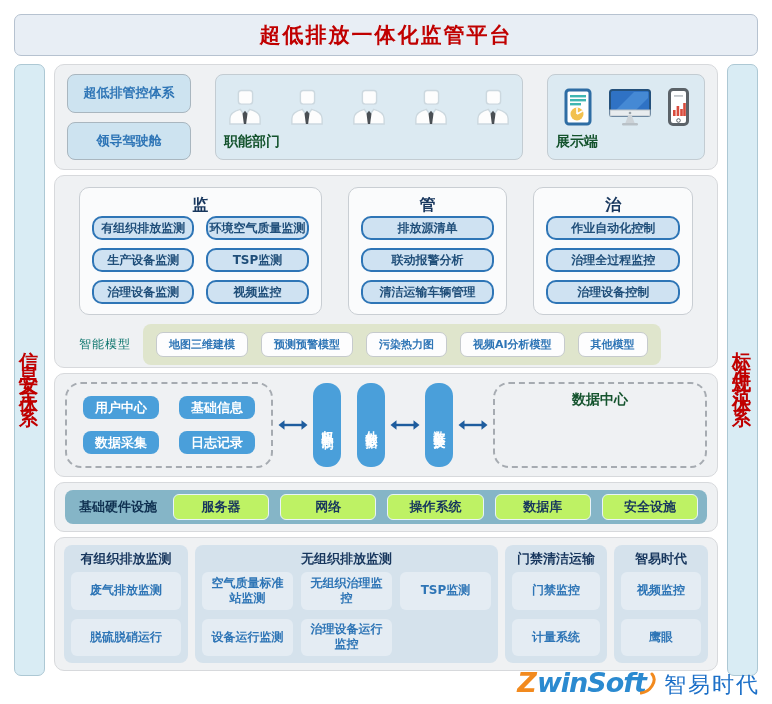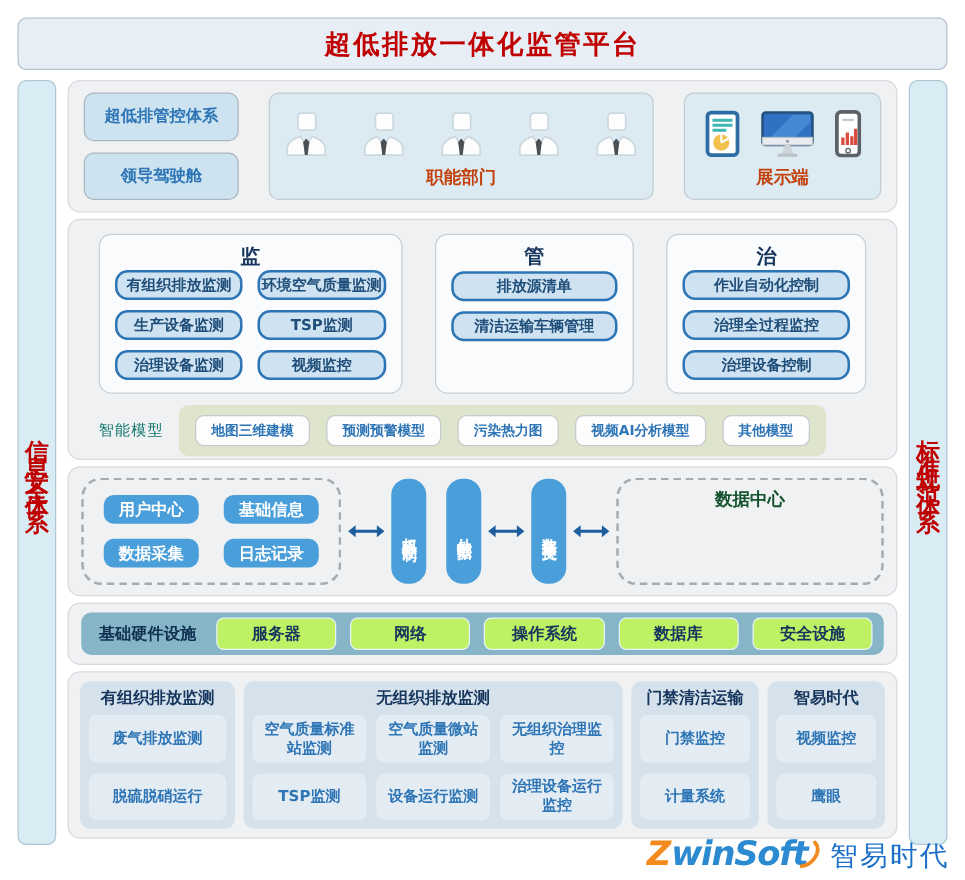--- a/index.html
+++ b/index.html
@@ -28,21 +28,21 @@
   .stack{width:124px;display:flex;flex-direction:column;gap:9px;}
   .btn-lblue{flex:1;background:#cde3f0;border:1px solid #a9b6bf;border-radius:8px;
              display:flex;align-items:center;justify-content:center;
              color:#2e75b6;font-size:13px;font-weight:bold;cursor:pointer;}
   .panel{background:#dceaf2;border:1px solid #c3ccd2;border-radius:8px;
          display:flex;flex-direction:column;justify-content:flex-end;padding:6px 8px 8px;}
   .panel-depts{flex:1.72;}
   .panel-display{flex:1;}
   .icon-row{flex:1;display:flex;align-items:center;justify-content:center;gap:20px;}
   .panel-display .icon-row{gap:16px;}
-  .panel-label{text-align:center;color:#c2410c;font-size:14px;font-weight:bold;}
+  .panel-label{text-align:left;color:#14532d;font-size:14px;font-weight:bold;}
 
   
   .sec2{height:193px;padding:11px 24px 9px;}
   .groups-row{display:flex;gap:26px;height:128px;}
   .group{background:#fafbfc;border:1px solid #c9ced3;border-radius:10px;padding:7px 12px 10px;
          display:flex;flex-direction:column;}
   .g-wide{flex:1.62;}
   .g-narrow{flex:1;}
   .ghead{text-align:center;color:#17365d;font-size:16px;font-weight:bold;height:22px;}
   .ggrid2{flex:1;display:grid;grid-template-columns:1fr 1fr;column-gap:12px;row-gap:8px;}
@@ -200,20 +200,21 @@
               <div class="pill">生产设备监测</div>
               <div class="pill">TSP监测</div>
               <div class="pill">治理设备监测</div>
               <div class="pill">视频监控</div>
             </div>
           </div>
           <div class="group g-narrow">
             <div class="ghead">管</div>
             <div class="gcol">
               <div class="pill">排放源清单</div>
+              <div class="pill">联动报警分析</div>
               <div class="pill">清洁运输车辆管理</div>
             </div>
           </div>
           <div class="group g-narrow">
             <div class="ghead">治</div>
             <div class="gcol">
               <div class="pill">作业自动化控制</div>
               <div class="pill">治理全过程监控</div>
               <div class="pill">治理设备控制</div>
             </div>
@@ -289,21 +290,20 @@
           <div class="mhead">有组织排放监测</div>
           <div class="mbtns">
             <div class="mbtn">废气排放监测</div>
             <div class="mbtn">脱硫脱硝运行</div>
           </div>
         </div>
         <div class="mcol mcol2">
           <div class="mhead">无组织排放监测</div>
           <div class="mgrid">
             <div class="mbtn">空气质量标准站监测</div>
-            <div class="mbtn">空气质量微站监测</div>
             <div class="mbtn">无组织治理监控</div>
             <div class="mbtn">TSP监测</div>
             <div class="mbtn">设备运行监测</div>
             <div class="mbtn">治理设备运行监控</div>
           </div>
         </div>
         <div class="mcol mcol3">
           <div class="mhead">门禁清洁运输</div>
           <div class="mbtns">
             <div class="mbtn">门禁监控</div>

